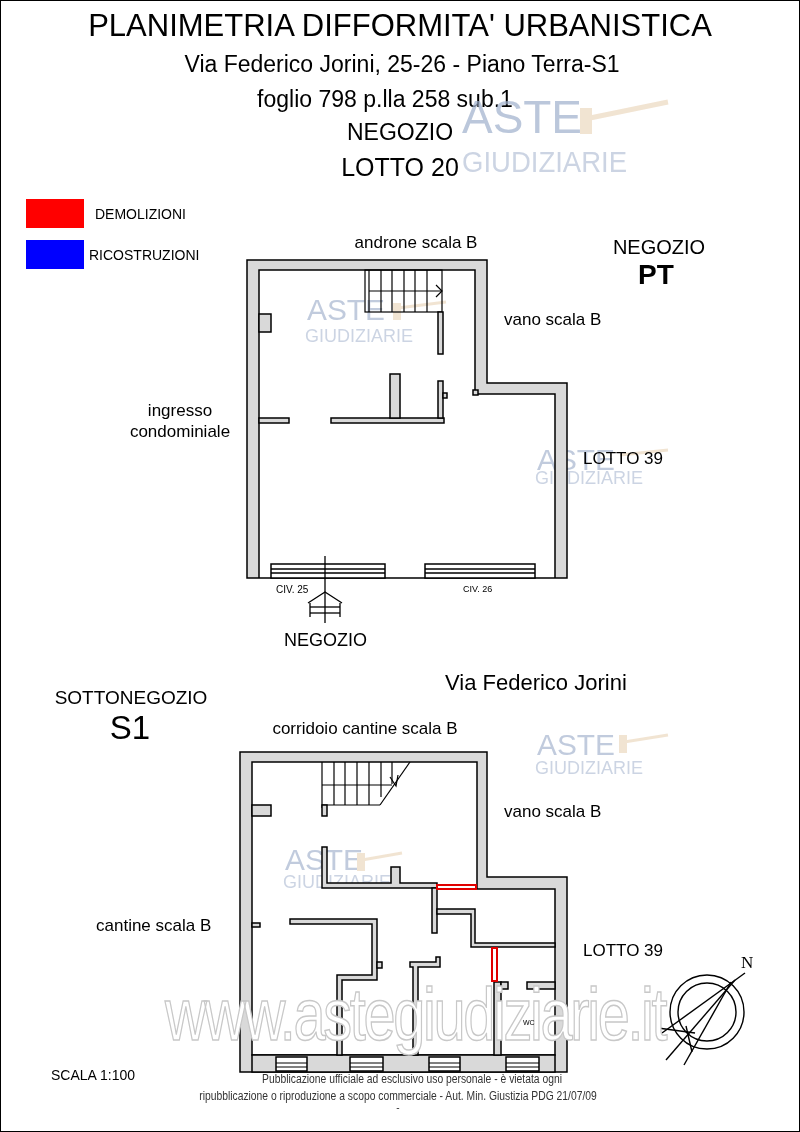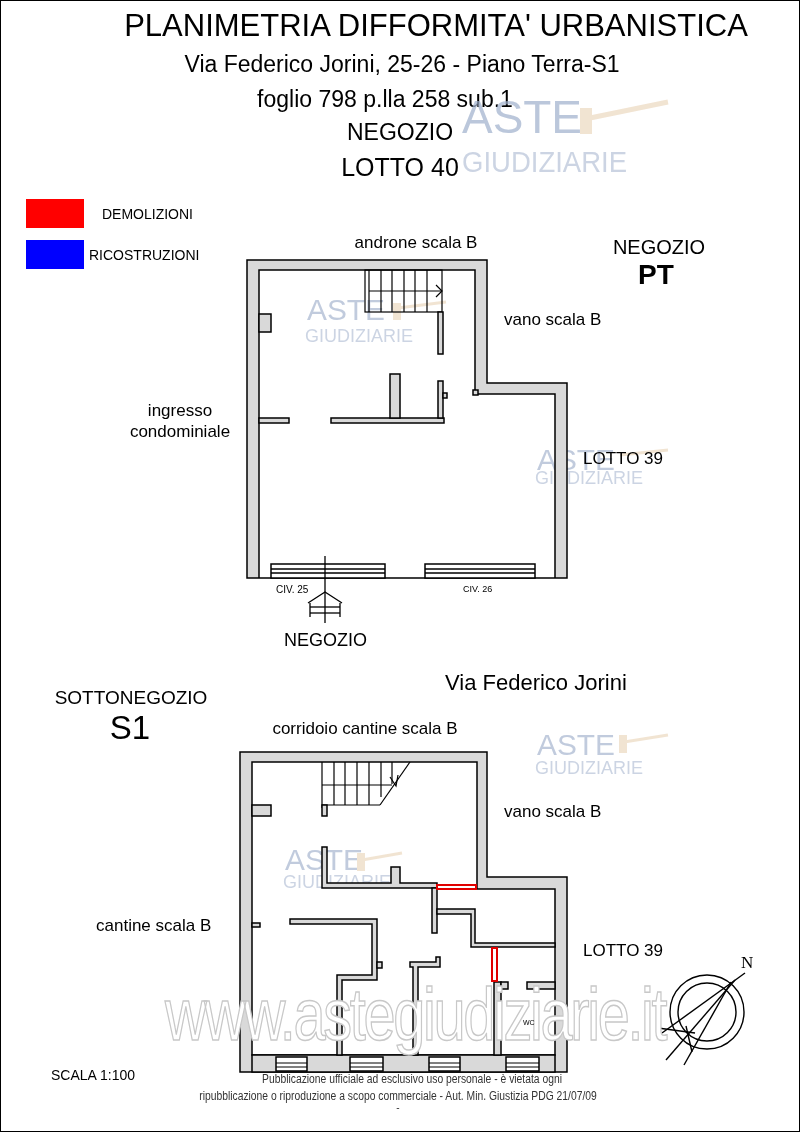--- a/index.html
+++ b/index.html
@@ -9,28 +9,28 @@
   .c{transform:translateX(-50%);}
   svg{position:absolute;left:0;top:0;}
   .legend-swatch{position:absolute;width:58px;height:29px;}
   .wm{position:absolute;line-height:1;white-space:nowrap;}
 </style>
 </head>
 <body>
 
 <div class="frame"></div>
 
-<div class="t c" style="left:400px;top:10px;font-size:31px;margin-left:36px;">PLANIMETRIA DIFFORMITA' URBANISTICA</div>
+<div class="t c" style="left:400px;top:10px;font-size:31px;">PLANIMETRIA DIFFORMITA' URBANISTICA</div>
 <div class="t c" style="left:402px;top:53px;font-size:23px;">Via Federico Jorini, 25-26 - Piano Terra-S1</div>
 <div class="t c" style="left:385px;top:88px;font-size:23px;">foglio 798 p.lla 258 sub.1</div>
 <div class="t c" style="left:400px;top:121px;font-size:23px;">NEGOZIO</div>
-<div class="t c" style="left:400px;top:155px;font-size:25px;">LOTTO 40</div>
+<div class="t c" style="left:400px;top:155px;font-size:25px;">LOTTO 20</div>
 
 <div class="legend-swatch" style="left:26px;top:199px;background:#ff0000;"></div>
-<div class="t" style="left:102px;top:207px;font-size:14px;text-align:center;">DEMOLIZIONI</div>
+<div class="t" style="left:95px;top:207px;font-size:14px;text-align:center;">DEMOLIZIONI</div>
 <div class="legend-swatch" style="left:26px;top:240px;background:#0000ff;"></div>
 <div class="t" style="left:89px;top:248px;font-size:14px;">RICOSTRUZIONI</div>
 
 <svg width="800" height="1132" style="z-index:0;">
   <g opacity="0.7">
 
     <text x="462" y="133" font-family="Liberation Sans, sans-serif" font-size="46" fill="#9fb0cc" textLength="120" lengthAdjust="spacingAndGlyphs">ASTE</text>
     <text x="462" y="172" font-family="Liberation Sans, sans-serif" font-size="30" fill="#b7c3d8" textLength="165" lengthAdjust="spacingAndGlyphs">GIUDIZIARIE</text>
     <rect x="580" y="108" width="12" height="26" fill="#ecd9c0"></rect>
     <line x1="590" y1="118" x2="668" y2="102" stroke="#ecd9c0" stroke-width="5"></line>

